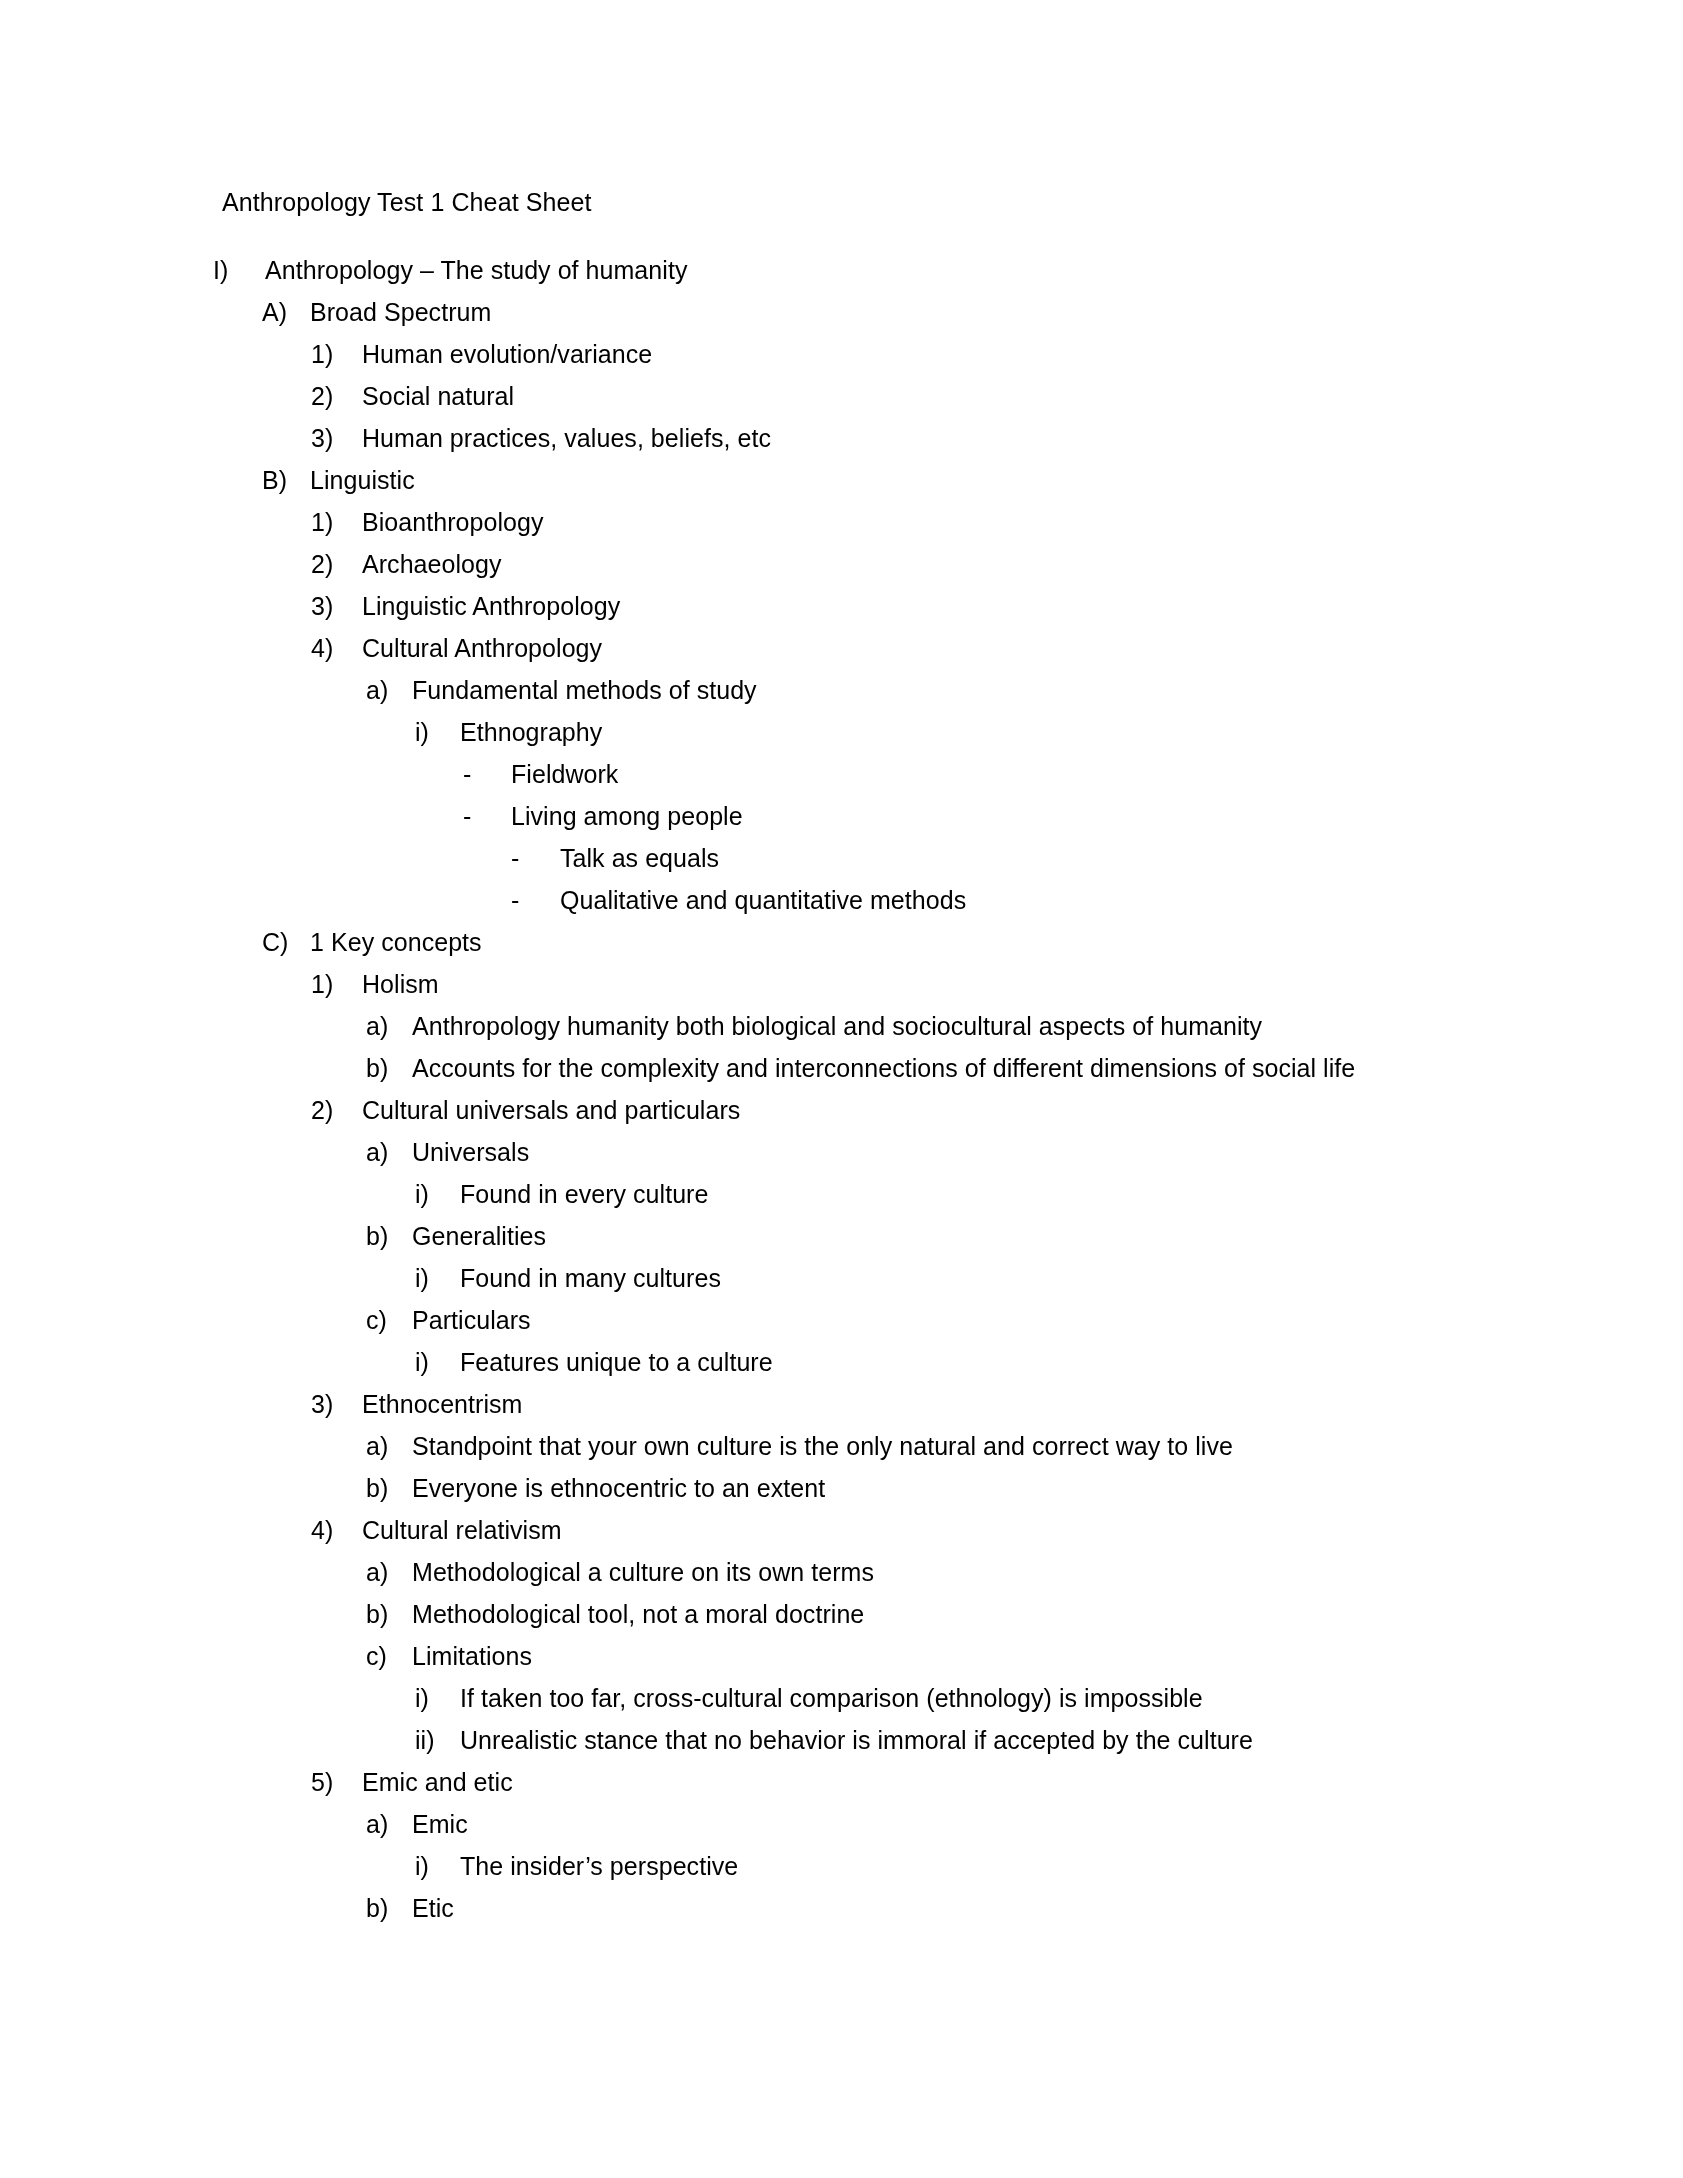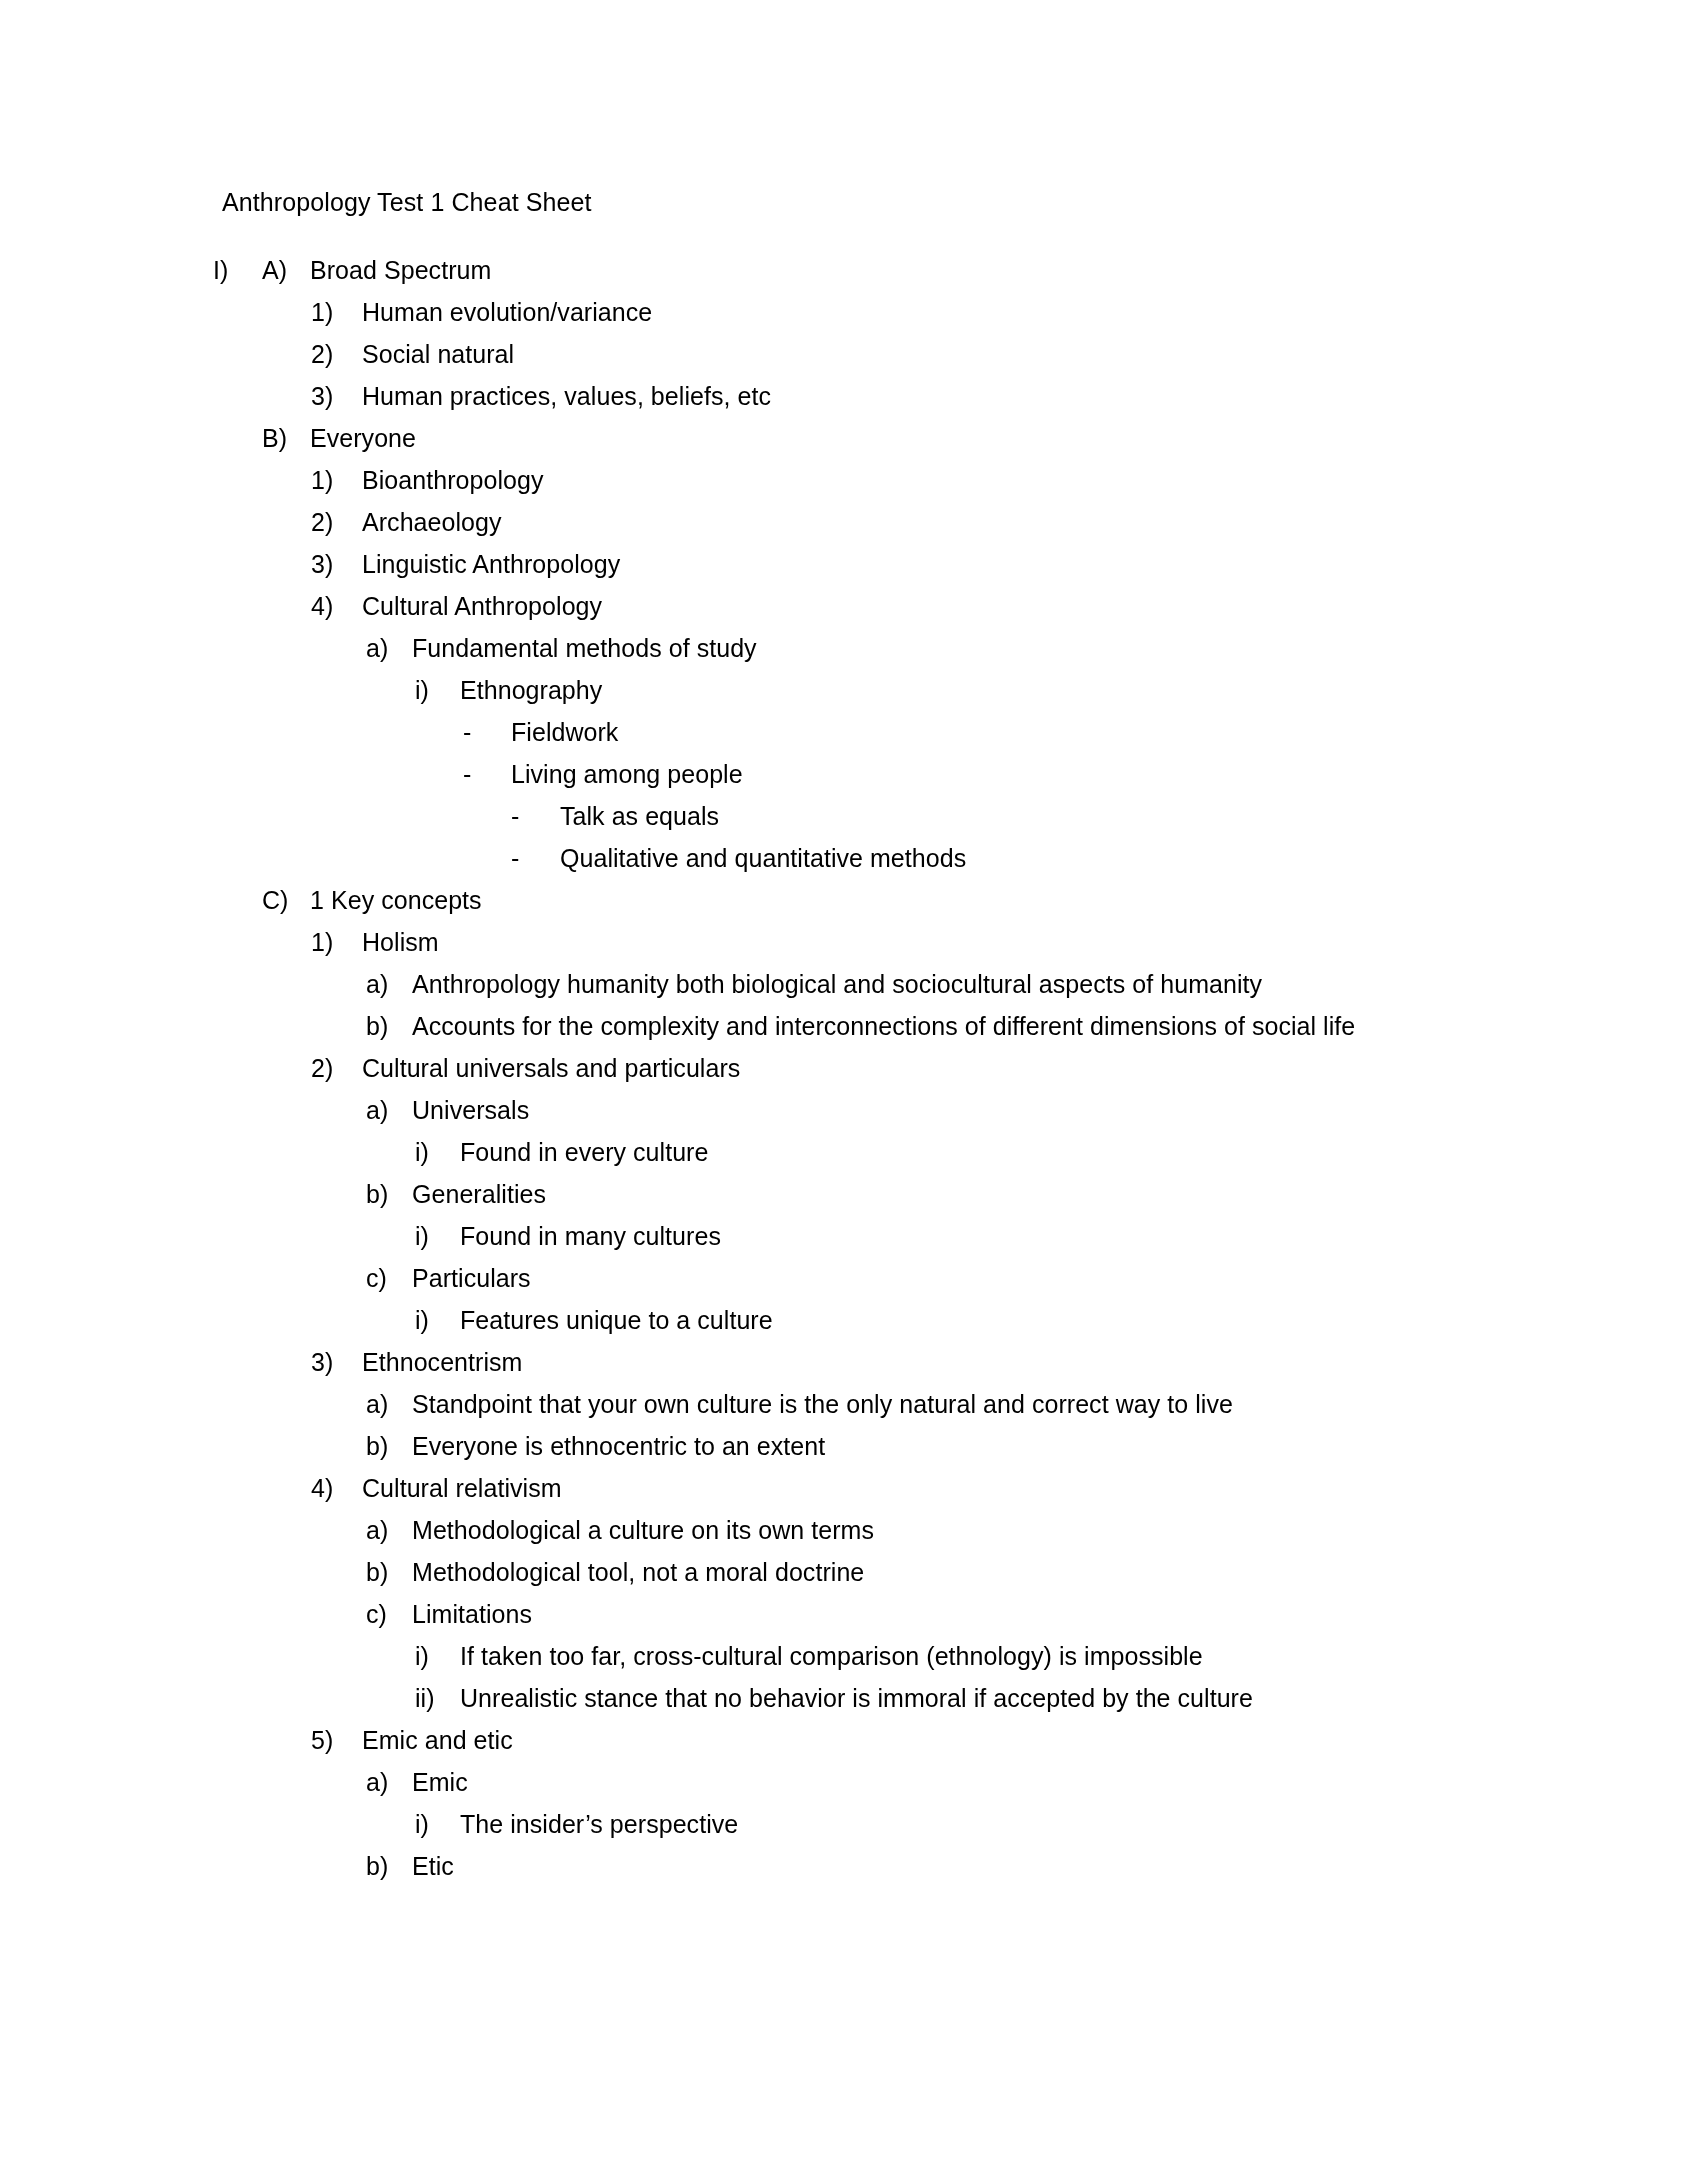--- a/index.html
+++ b/index.html
@@ -80,26 +80,26 @@
 </head>
 <body>
 
 <div class="page">
 
   <div class="doc-body">
 
     <div class="doc-title">Anthropology Test 1 Cheat Sheet</div>
 
     <div class="outline" id="outline-root">
-        <div class="item lvl-1"><span class="marker">I)</span></div>
+        <div class="item lvl-1"><span class="marker">I)</span><span class="txt">Anthropology – The study of humanity</span></div>
         <div class="item lvl-2"><span class="marker">A)</span><span class="txt">Broad Spectrum</span></div>
         <div class="item lvl-3"><span class="marker">1)</span><span class="txt">Human evolution/variance</span></div>
         <div class="item lvl-3"><span class="marker">2)</span><span class="txt">Social natural</span></div>
         <div class="item lvl-3"><span class="marker">3)</span><span class="txt">Human practices, values, beliefs, etc</span></div>
-        <div class="item lvl-2"><span class="marker">B)</span><span class="txt">Everyone</span></div>
+        <div class="item lvl-2"><span class="marker">B)</span><span class="txt">Linguistic</span></div>
         <div class="item lvl-3"><span class="marker">1)</span><span class="txt">Bioanthropology</span></div>
         <div class="item lvl-3"><span class="marker">2)</span><span class="txt">Archaeology</span></div>
         <div class="item lvl-3"><span class="marker">3)</span><span class="txt">Linguistic Anthropology</span></div>
         <div class="item lvl-3"><span class="marker">4)</span><span class="txt">Cultural Anthropology</span></div>
         <div class="item lvl-4"><span class="marker">a)</span><span class="txt">Fundamental methods of study</span></div>
         <div class="item lvl-5"><span class="marker">i)</span><span class="txt">Ethnography</span></div>
         <div class="item lvl-6"><span class="marker">-</span><span class="txt">Fieldwork</span></div>
         <div class="item lvl-6"><span class="marker">-</span><span class="txt">Living among people</span></div>
         <div class="item lvl-7"><span class="marker">-</span><span class="txt">Talk as equals</span></div>
         <div class="item lvl-7"><span class="marker">-</span><span class="txt">Qualitative and quantitative methods</span></div>

